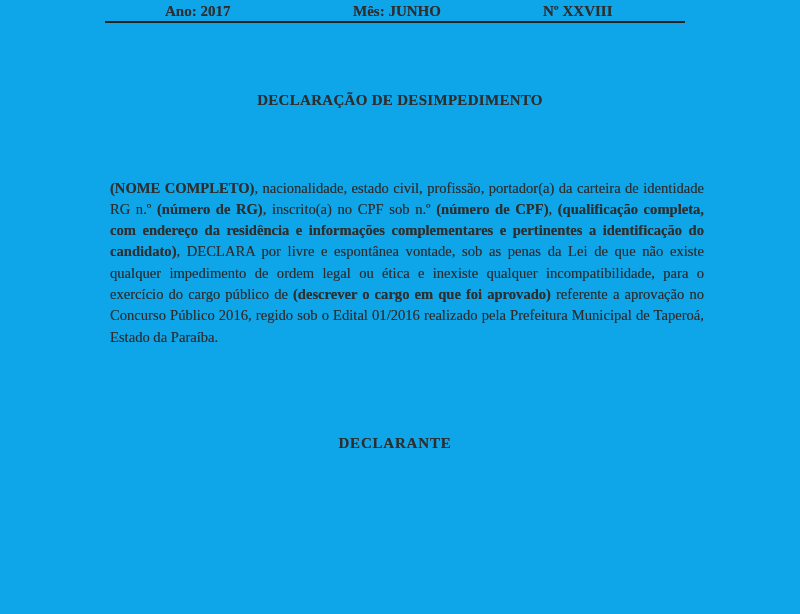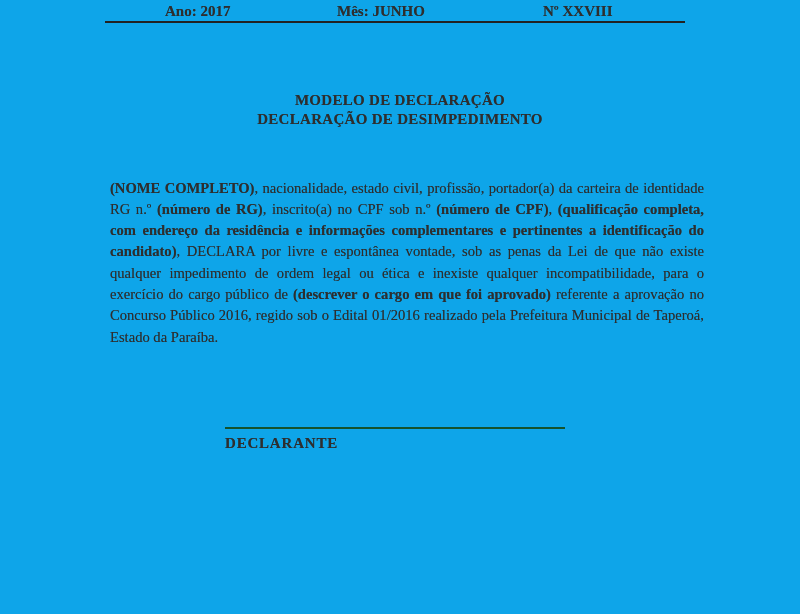--- a/index.html
+++ b/index.html
@@ -18,21 +18,21 @@
     text-shadow: 0 0 0.5px rgba(46,46,46,0.55);
   }
   .hdr-item {
     position: absolute;
     top: 3px;
     font-size: 15px;
     font-weight: bold;
     white-space: nowrap;
   }
   .hdr-ano  { left: 165px; }
-  .hdr-mes  { left: 337px; }
+  .hdr-mes  { left: 353px; }
   .hdr-num  { left: 543px; }
   .hdr-rule {
     position: absolute;
     top: 21px;
     left: 105px;
     width: 580px;
     height: 2px;
     background: #222222;
   }
   .anexo-title {
@@ -71,42 +71,41 @@
     position: absolute;
     top: 362px;
     left: 97px;
     font-size: 14.6px;
   }
   .signature-block {
     position: absolute;
     top: 427px;
     left: 225px;
     width: 340px;
-    border-top: 2px solid #14532d;
-    text-align: left;
+    border-top: 2px solid #0ea5e9;
+    text-align: center;
     padding-top: 6px;
     font-size: 15px;
     font-weight: bold;
     letter-spacing: 0.8px;
   }
 </style>
 </head>
 <body>
 
 <div class="page">
 
   <span class="hdr-item hdr-ano">Ano: 2017</span>
   <span class="hdr-item hdr-mes">Mês: JUNHO</span>
   <span class="hdr-item hdr-num">Nº XXVIII</span>
 
   <div class="hdr-rule"></div>
 
 
   <div class="doc-title">
-    <div>MODELO DE DECLARAÇÃO</div>
     <div>DECLARAÇÃO DE DESIMPEDIMENTO</div>
   </div>
 
   <p class="body-par"><span class="seg-bold">(NOME COMPLETO)</span><span>, nacionalidade, estado civil, profissão, portador(a) da carteira de identidade RG n.º </span><span class="seg-bold">(número de RG)</span><span>, inscrito(a) no CPF sob n.º </span><span class="seg-bold">(número de CPF)</span><span>, </span><span class="seg-bold">(qualificação completa, com endereço da residência e informações complementares e pertinentes a identificação do candidato)</span><span>, DECLARA por livre e espontânea vontade, sob as penas da Lei de que não existe qualquer impedimento de ordem legal ou ética e inexiste qualquer incompatibilidade, para o exercício do cargo público de </span><span class="seg-bold">(descrever o cargo em que foi aprovado)</span><span> referente a aprovação no Concurso Público 2016, regido sob o Edital 01/2016 realizado pela Prefeitura Municipal de Taperoá, Estado da Paraíba.</span></p>
 
 
   <div class="signature-block">
     <span>DECLARANTE</span>
   </div>
 

